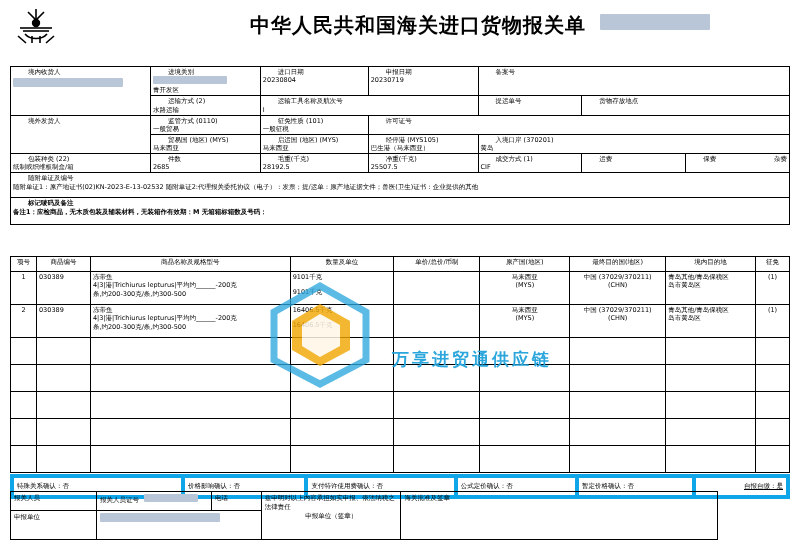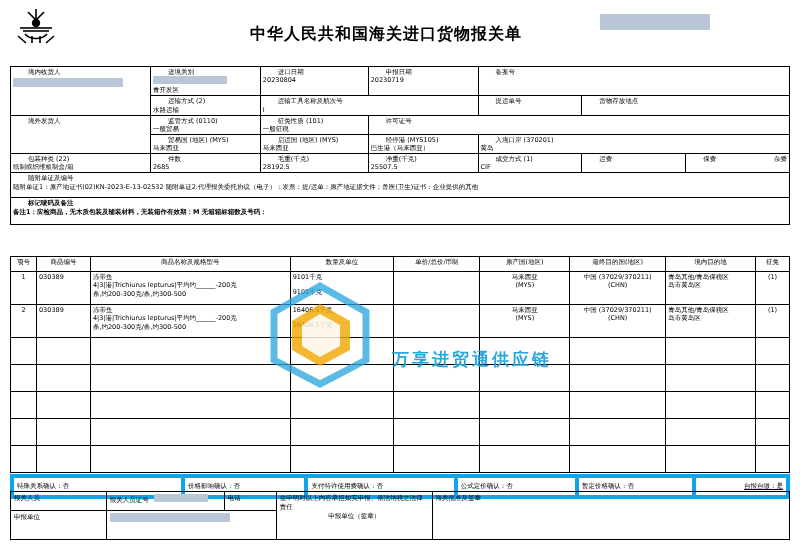--- a/index.html
+++ b/index.html
@@ -12,23 +12,22 @@
     position:relative;
     overflow:hidden;
   }
   .sheet{position:relative;width:800px;height:557px;}
 
   
   .hdr{position:relative;height:48px;}
   .logo{position:absolute;left:12px;top:6px;width:48px;height:40px;}
   .title{
     position:absolute;left:250px;top:12px;
-    font-size:16px;font-weight:bold;letter-spacing:1px;
+    font-size:20px;font-weight:bold;letter-spacing:1px;
     font-family:"DejaVu Sans","Liberation Sans",sans-serif;
-    margin-top:12px;
   }
   .redact{background:#b9c6d8;display:inline-block;border-radius:1px;}
   .rd-title{position:absolute;left:600px;top:14px;width:110px;height:16px;}
 
   
   .meta{position:absolute;left:10px;top:52px;width:780px;height:14px;font-size:7px;}
   .meta .lbl{position:absolute;top:2px;}
   .m1{left:0;}
   .m1v{left:38px;top:1px;width:86px;height:10px;}
   .m2{left:235px;}
@@ -66,21 +65,21 @@
   table.goods td{height:11px;}
 
   
   table.conf{
     position:absolute;left:10px;top:474px;width:780px;
     border-collapse:collapse;font-size:6.5px;
   }
   table.conf td{border:4px solid #0ea5e9;padding:2px 3px;height:13px;}
 
   table.foot{
-    position:absolute;left:10px;top:491px;width:780px;
+    position:absolute;left:10px;top:491px;width:708px;
     border-collapse:collapse;font-size:6.5px;
   }
   table.foot td{border:1px solid #000;padding:2px 3px;vertical-align:top;}
 
   
   .wm{
     position:absolute;left:262px;top:278px;width:330px;height:110px;
     pointer-events:none;opacity:.85;
   }
   .wm-text{

